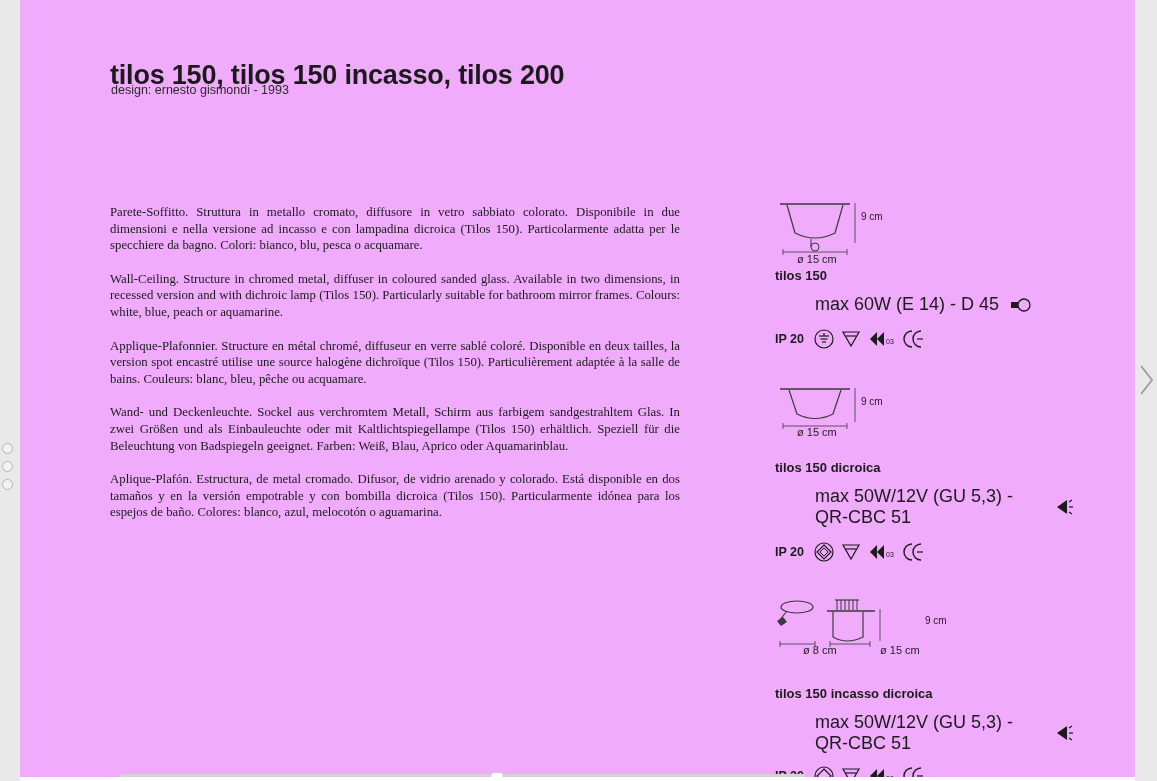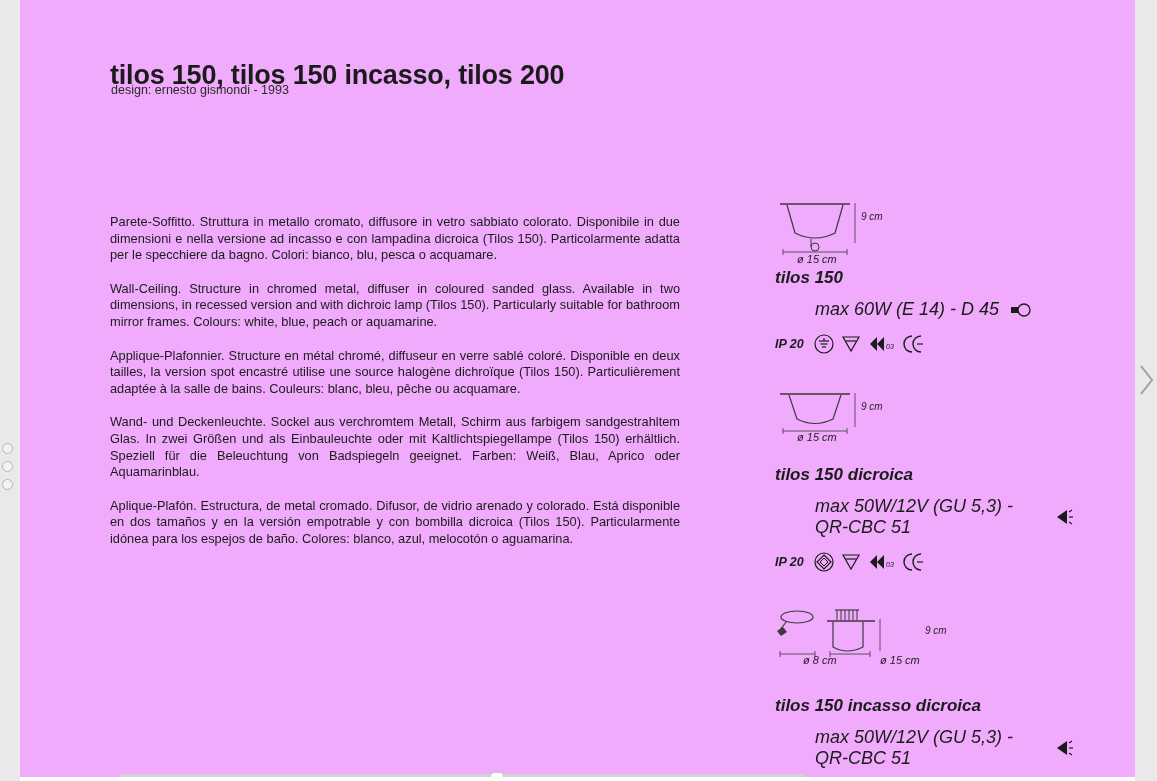--- a/index.html
+++ b/index.html
@@ -51,53 +51,54 @@
     top: 83px;
     font-size: 12.5px;
     color: #2b2b2b;
     text-align: right;
   }
 
   
   .textcol {
     position: absolute;
     left: 90px;
-    top: 214px;
+    top: 204px;
     width: 570px;
     font-size: 12.8px;
     line-height: 16.6px;
     color: #1b1b1b;
     text-align: justify;
+    font-family: Liberation Serif, serif;
   }
   .para { margin: 0 0 17px 0; }
   .para:last-child { margin-bottom: 0; }
 
   
   .rightcol {
     position: absolute;
     left: 755px;
     top: 195px;
     width: 300px;
   }
-  .product { position: relative; margin-bottom: 20px; font-style: italic; }
+  .product { position: relative; margin-bottom: 20px; }
 
   .figure { position: relative; height: 66px; }
   .fig-caption-w {
     position: absolute;
     font-size: 11px;
     color: #222;
   }
   .fig-caption-h {
     position: absolute;
     font-size: 10px;
     color: #222;
   }
 
   .prod-name {
-    font-size: 17px;
+    font-size: 13px;
     font-weight: bold;
     color: #1b1b1b;
     margin-top: 7px;
   }
   .prod-spec {
     font-size: 18px;
     color: #1b1b1b;
     margin-top: 11px;
     display: flex;
     align-items: center;

